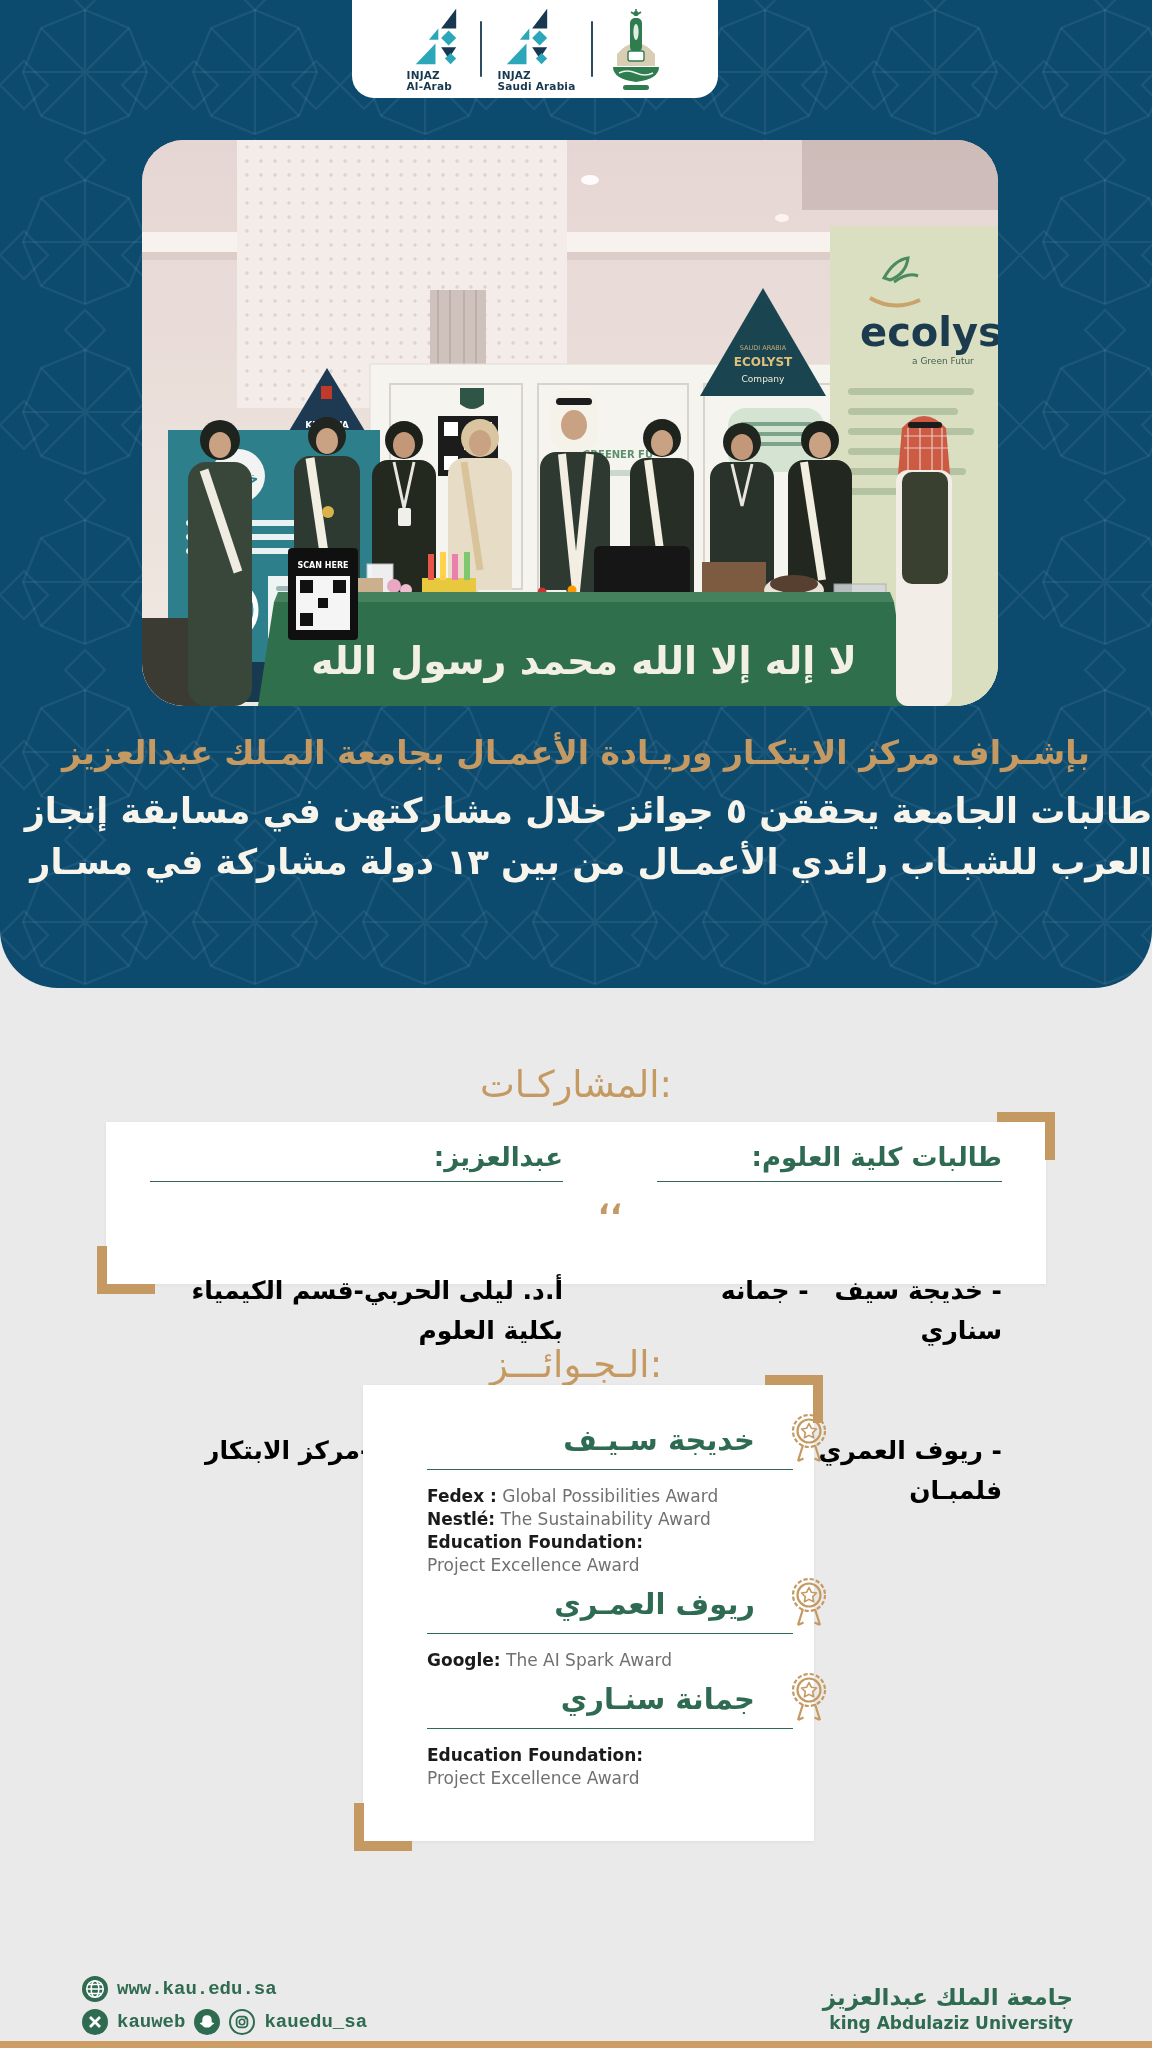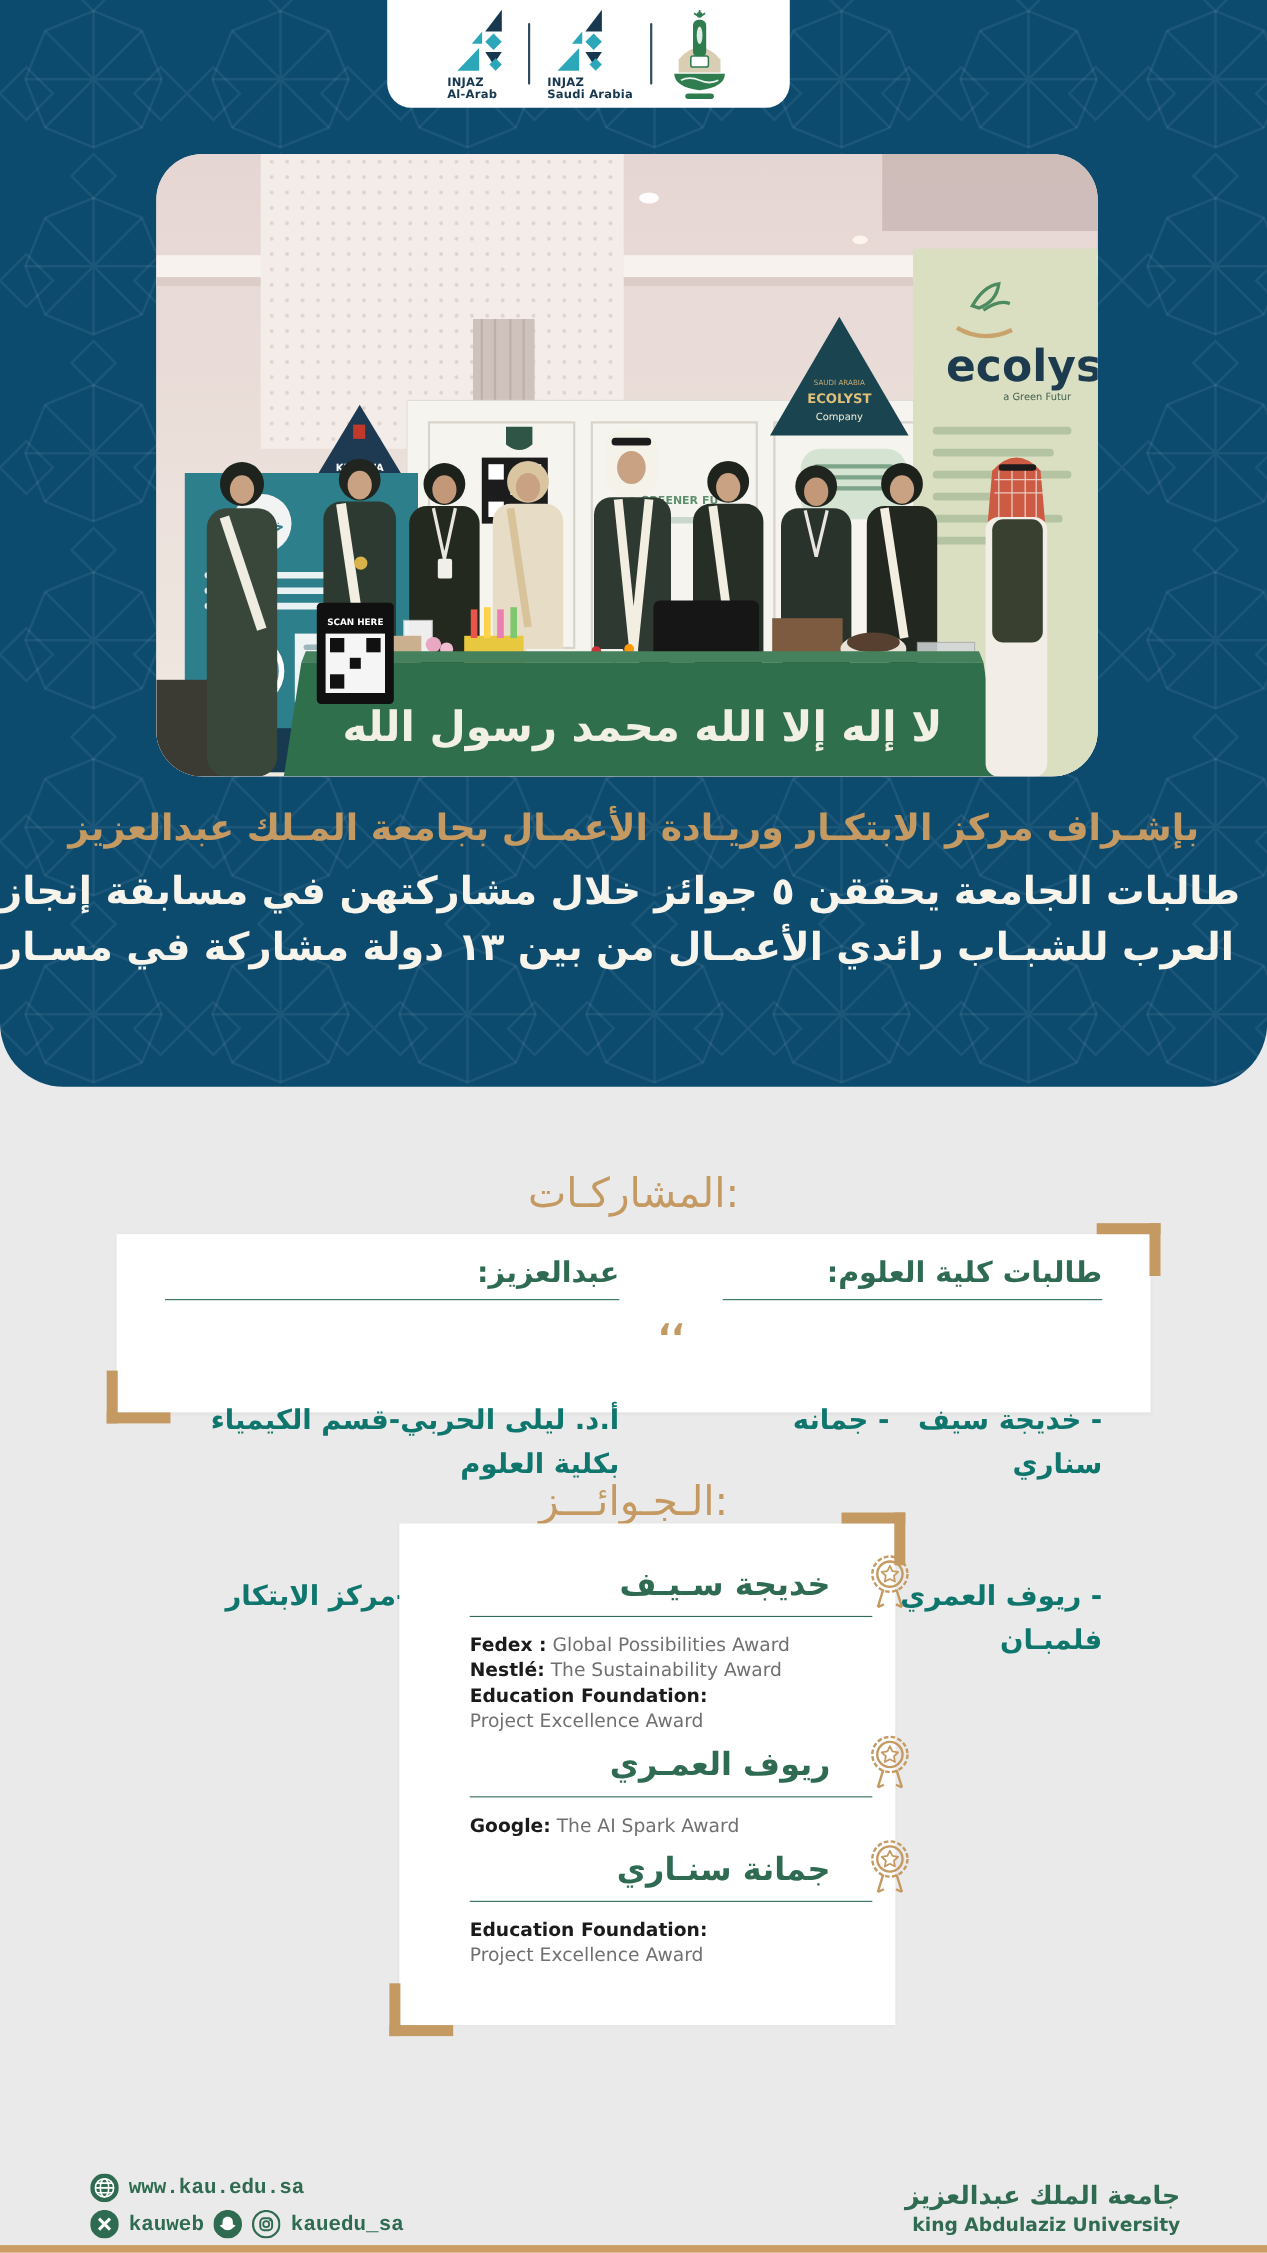--- a/index.html
+++ b/index.html
@@ -32,21 +32,21 @@
     position:absolute;top:140px;left:142px;width:856px;height:566px;
     border-radius:42px;overflow:hidden;z-index:2;background:#e9dcd8;
   }
   .photo svg{display:block;width:100%;height:100%;}
 
   .supervision{
     position:absolute;top:733px;left:0;width:100%;text-align:center;z-index:2;
     color:#c49a62;font-size:33px;font-weight:bold;
   }
   .headline{
-    position:absolute;top:786px;left:0;width:100%;text-align:left;z-index:2;
+    position:absolute;top:786px;left:0;width:100%;text-align:right;z-index:2;
     color:#f7f4ec;font-size:35px;font-weight:bold;line-height:51px;
   }
 
   
   .sec-title{
     position:absolute;left:0;width:100%;text-align:center;
     color:#c49a62;font-size:37px;font-weight:normal;
   }
   .sec-title.participations{top:1032px;}
   .sec-title.awards{top:1312px;}
@@ -57,21 +57,21 @@
   .corner.tr{top:-10px;right:-9px;border-top-width:10px;border-right-width:10px;}
   .corner.bl{bottom:-10px;left:-9px;border-bottom-width:10px;border-left-width:10px;}
 
   
   .participants-card{top:1122px;left:106px;width:940px;height:162px;}
   .participants-inner{display:flex;direction:rtl;padding:20px 44px 0 44px;gap:18px;}
   .pcol h3{
     margin:0;color:#2e6b52;font-size:26px;font-weight:bold;
     padding-bottom:9px;border-bottom:1.5px solid #2e6b52;
   }
-  .pcol .rows{margin-top:9px;color:#0f766e;font-size:25px;font-weight:bold;line-height:40px;white-space:pre-wrap;}
+  .pcol .rows{margin-top:9px;color:#000000;font-size:25px;font-weight:bold;line-height:40px;white-space:pre-wrap;}
   .pcol.students{width:345px;}
   .pcol.sups{flex:1;}
   .quote-col{width:58px;text-align:center;color:#c49a62;font-size:32px;font-weight:bold;padding-top:42px;}
 
   
   .awards-card{top:1385px;left:363px;width:451px;height:456px;}
   .awards-content{direction:rtl;padding:38px 21px 0 64px;}
   .winner{position:relative;margin-bottom:10px;}
   .winner-head{position:relative;}
   .winner-name{

